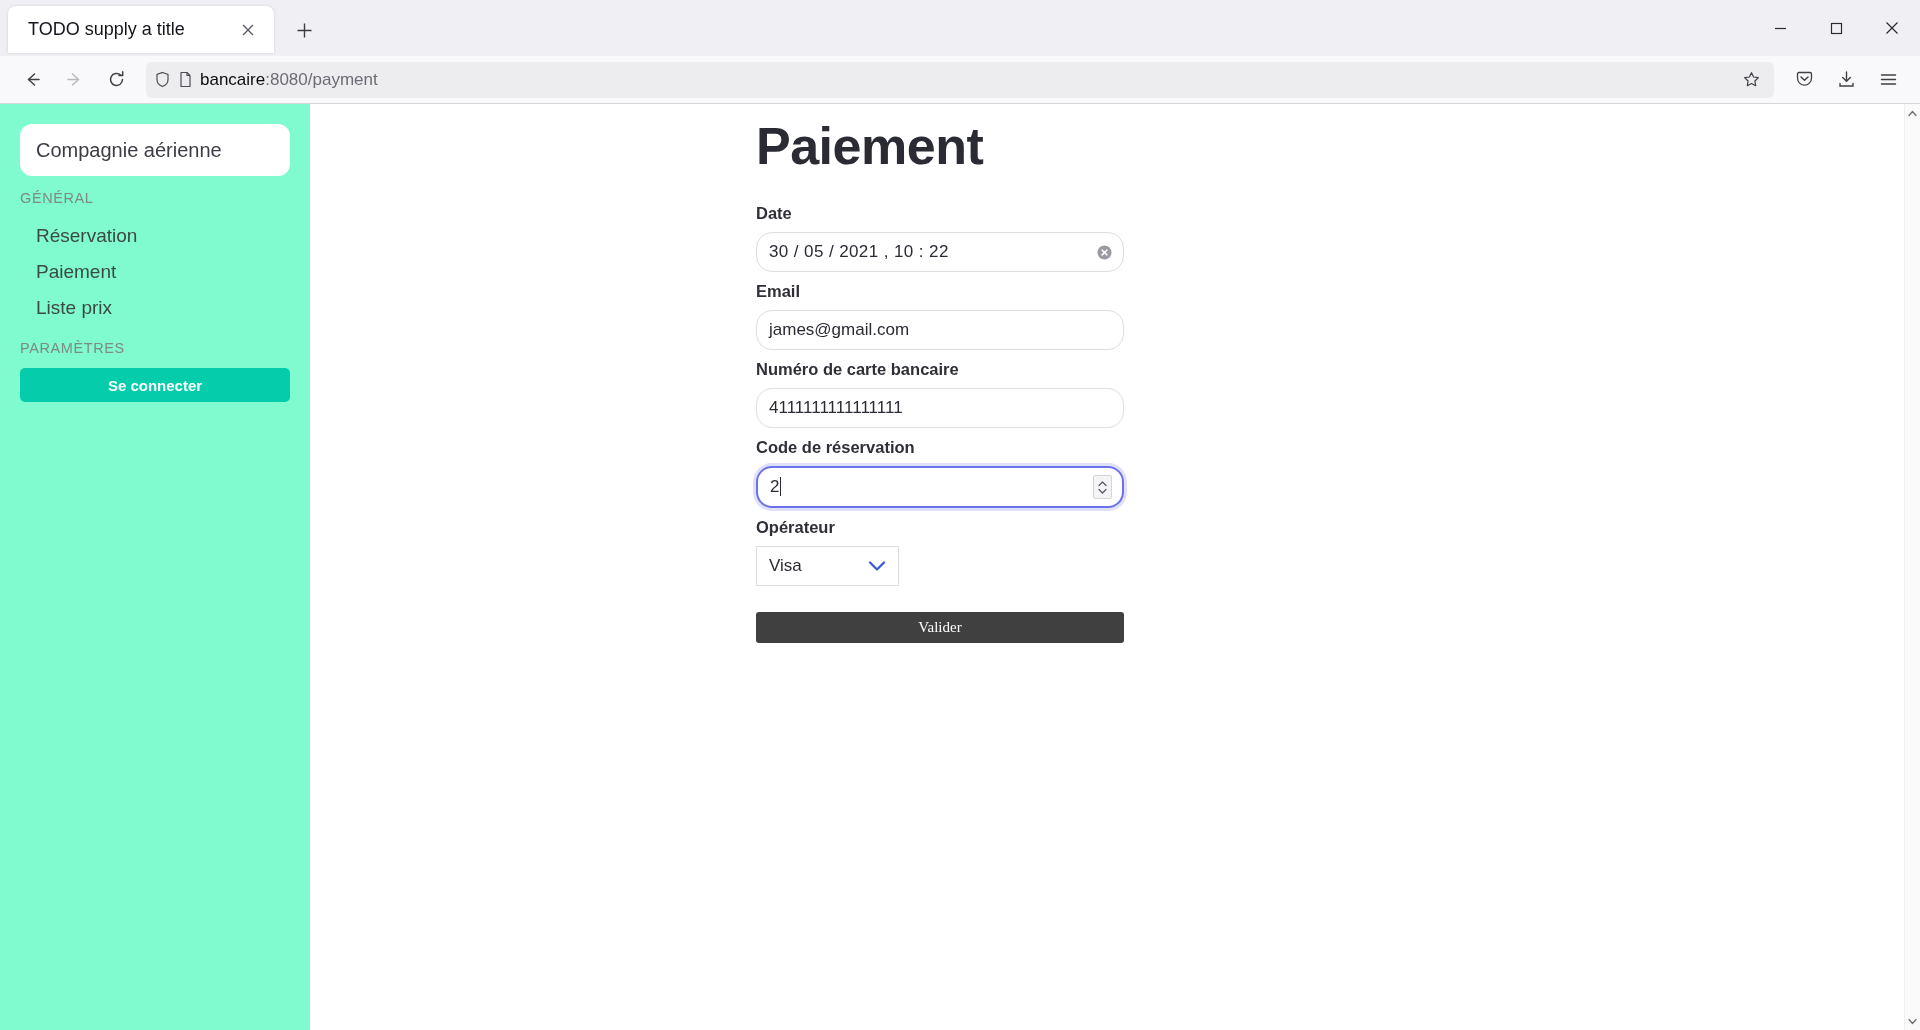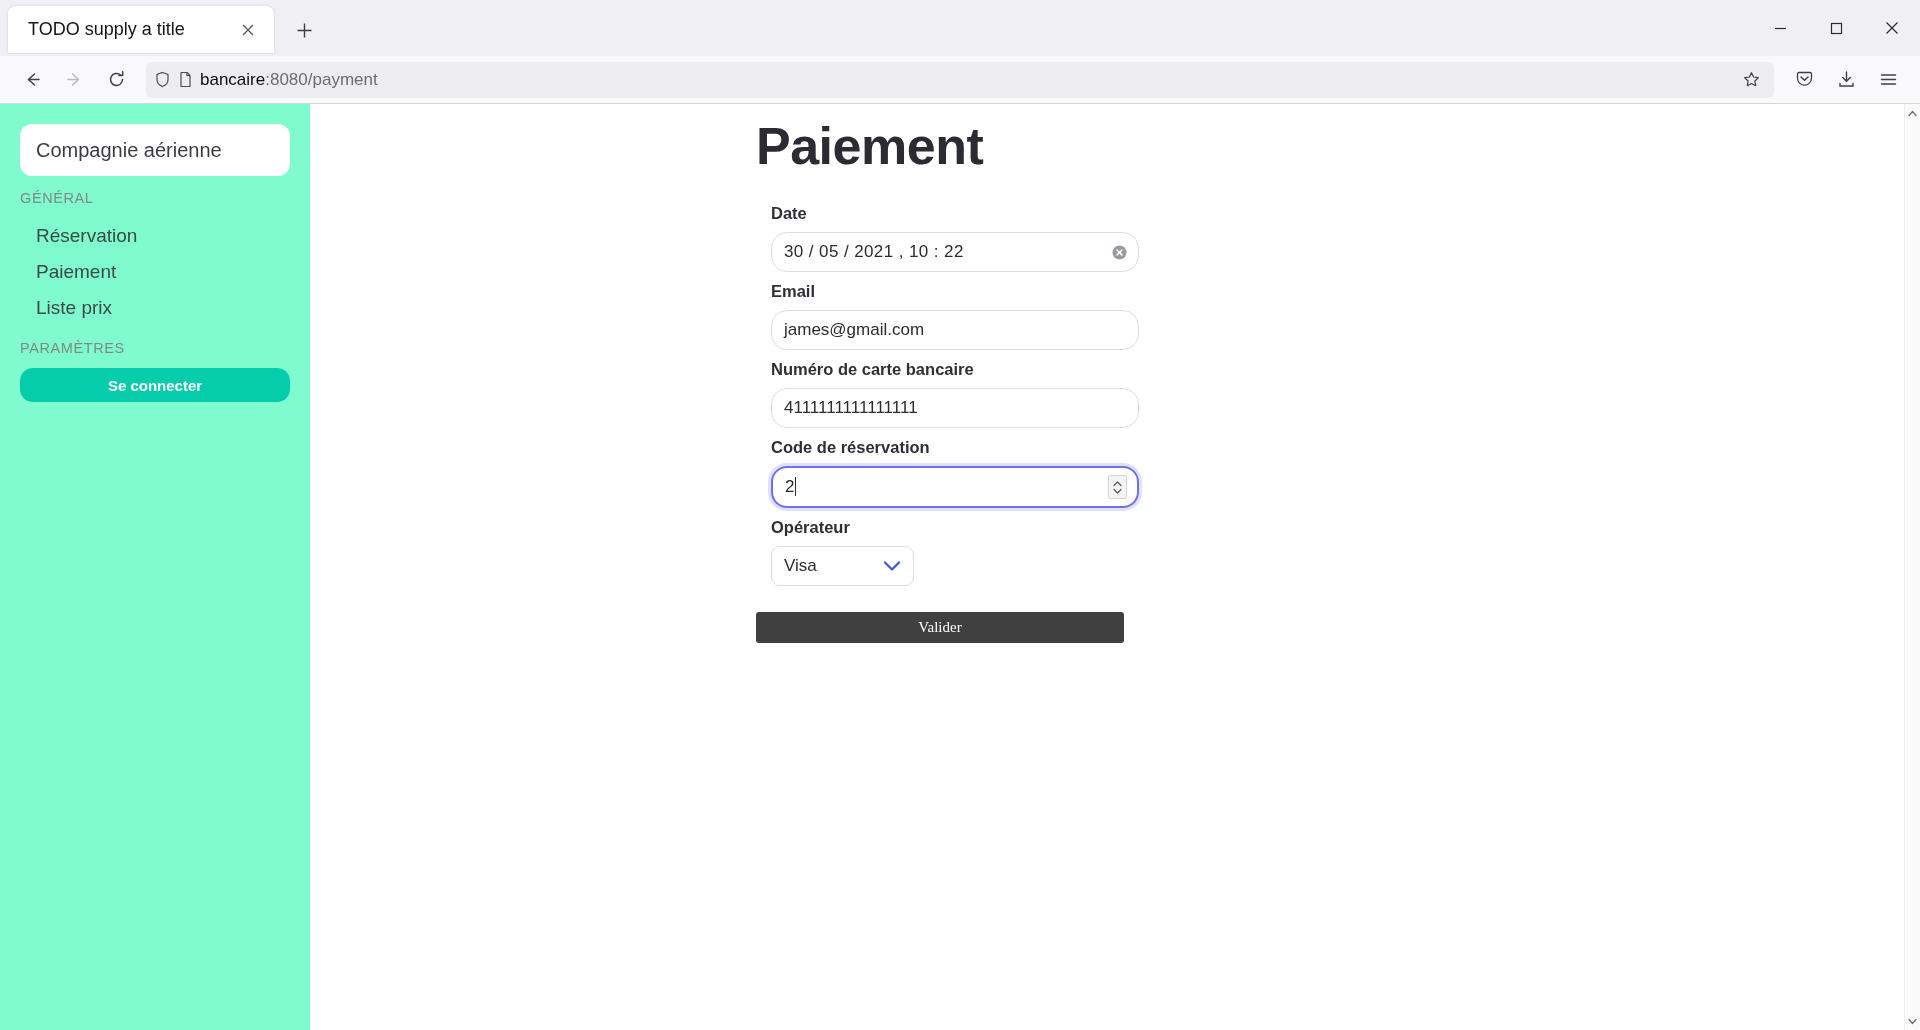--- a/index.html
+++ b/index.html
@@ -92,34 +92,34 @@
     font-size: 14.5px; letter-spacing: .6px; color: #7d8a85;
     margin: 14px 0 12px 0;
   }
   .nav-item {
     font-size: 19px; color: #3c4a45;
     padding: 7px 0 7px 16px;
   }
   .btn-login {
     display: block; width: 100%; height: 34px;
     background: #05CDAB; color: #ffffff;
-    border: none; border-radius: 13px;
+    border: none; border-radius: 5px;
     font-family: "Liberation Sans", sans-serif;
     font-size: 15px; font-weight: bold;
     margin-top: 8px;
   }
 
   .content { flex: 1; position: relative; background:#fff; }
   .form-wrap { width: 368px; margin: 0 auto; padding-top: 12px; margin-left: 446px; }
 
   .page-title {
     font-size: 52px; font-weight: bold; color: #2b2b33;
     letter-spacing: -0.5px; margin-bottom: 28px;
   }
-  .field { margin-bottom: 10px; margin-left: 15px; }
+  .field { margin-bottom: 10px; }
   .field-label {
     font-size: 16.5px; font-weight: bold; color: #2f2f38;
     margin-bottom: 9px; display: block;
   }
   .input-box {
     width: 368px; height: 40px;
     border: 1px solid #dededf; border-radius: 16px;
     background: #fff; display: flex; align-items: center;
     padding: 0 10px 0 12px;
     font-size: 17px; color: #2b2b33;
@@ -136,21 +136,21 @@
     display: inline-block; width: 1px; height: 19px;
     background: #2b2b33; margin-left: 1px; vertical-align: -4px;
   }
   .spinner {
     width: 19px; height: 24px; border: 1px solid #d5d5d8; border-radius: 2px;
     background: #f4f4f6; display: flex; flex-direction: column;
     align-items: center; justify-content: center; color: #55555e; gap: 1px;
   }
   .select-box {
     width: 143px; height: 40px;
-    border: 1px solid #dededf; border-radius: 9px;
+    border: 1px solid #dededf; border-radius: 0;
     background: #fff; display: flex; align-items: center;
     justify-content: space-between; padding: 0 12px;
     font-size: 17px; color: #2b2b33;
   }
   .chev { color: #3b5bdb; display: flex; align-items: center; }
   .btn-submit {
     width: 368px; height: 31px; margin-top: 16px;
     background: #404040; color: #ffffff; border: none; border-radius: 3px;
     font-family: Liberation Serif, serif; font-size: 15px;
   }

